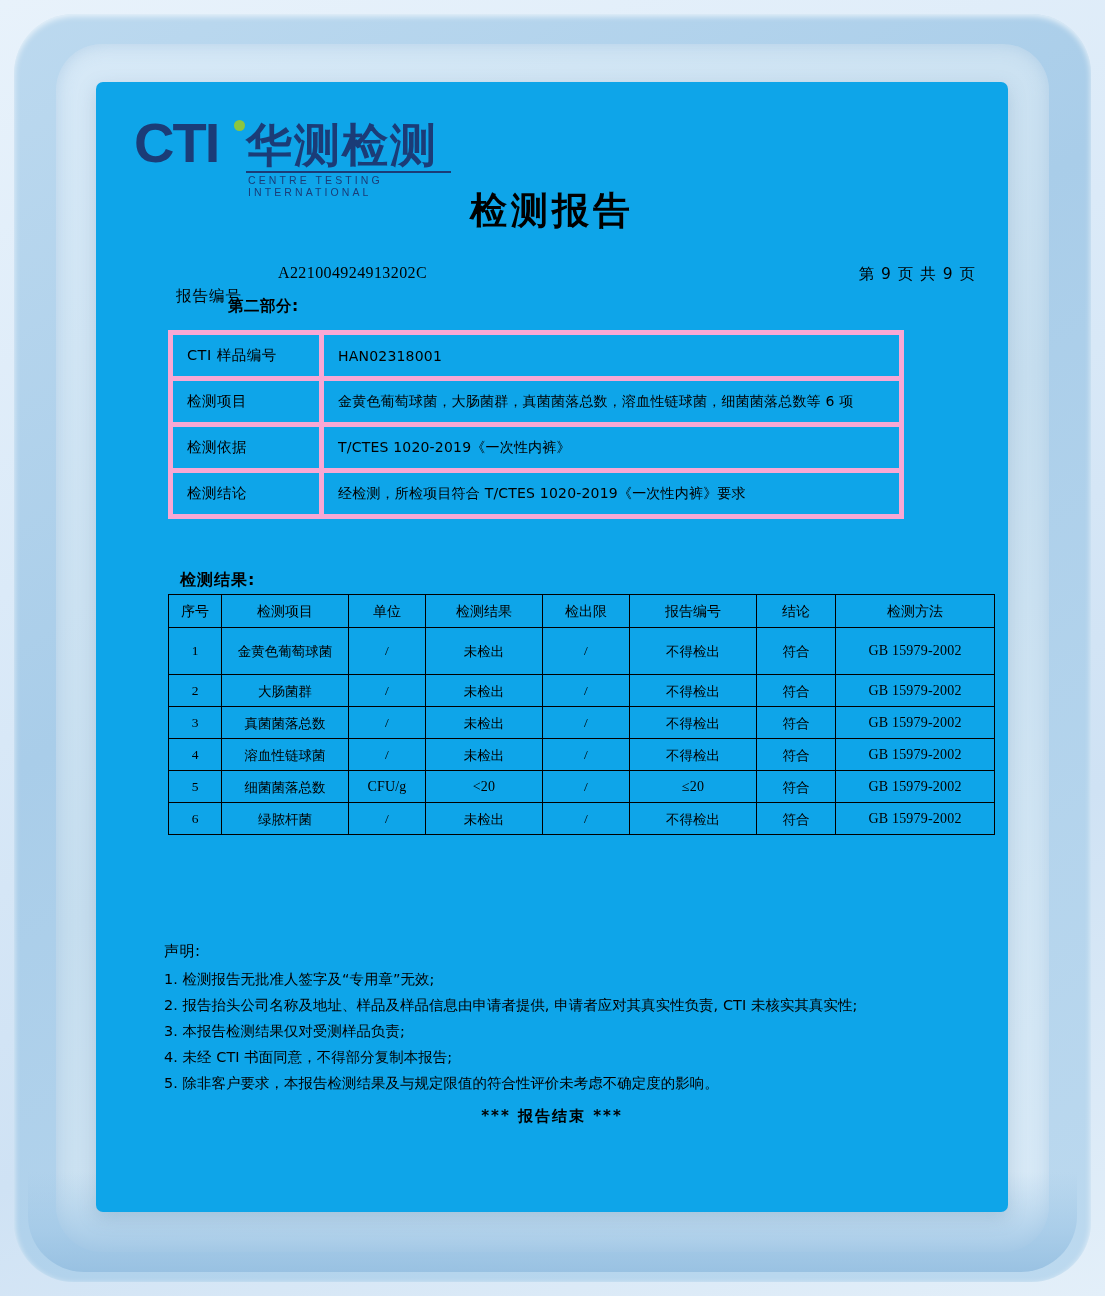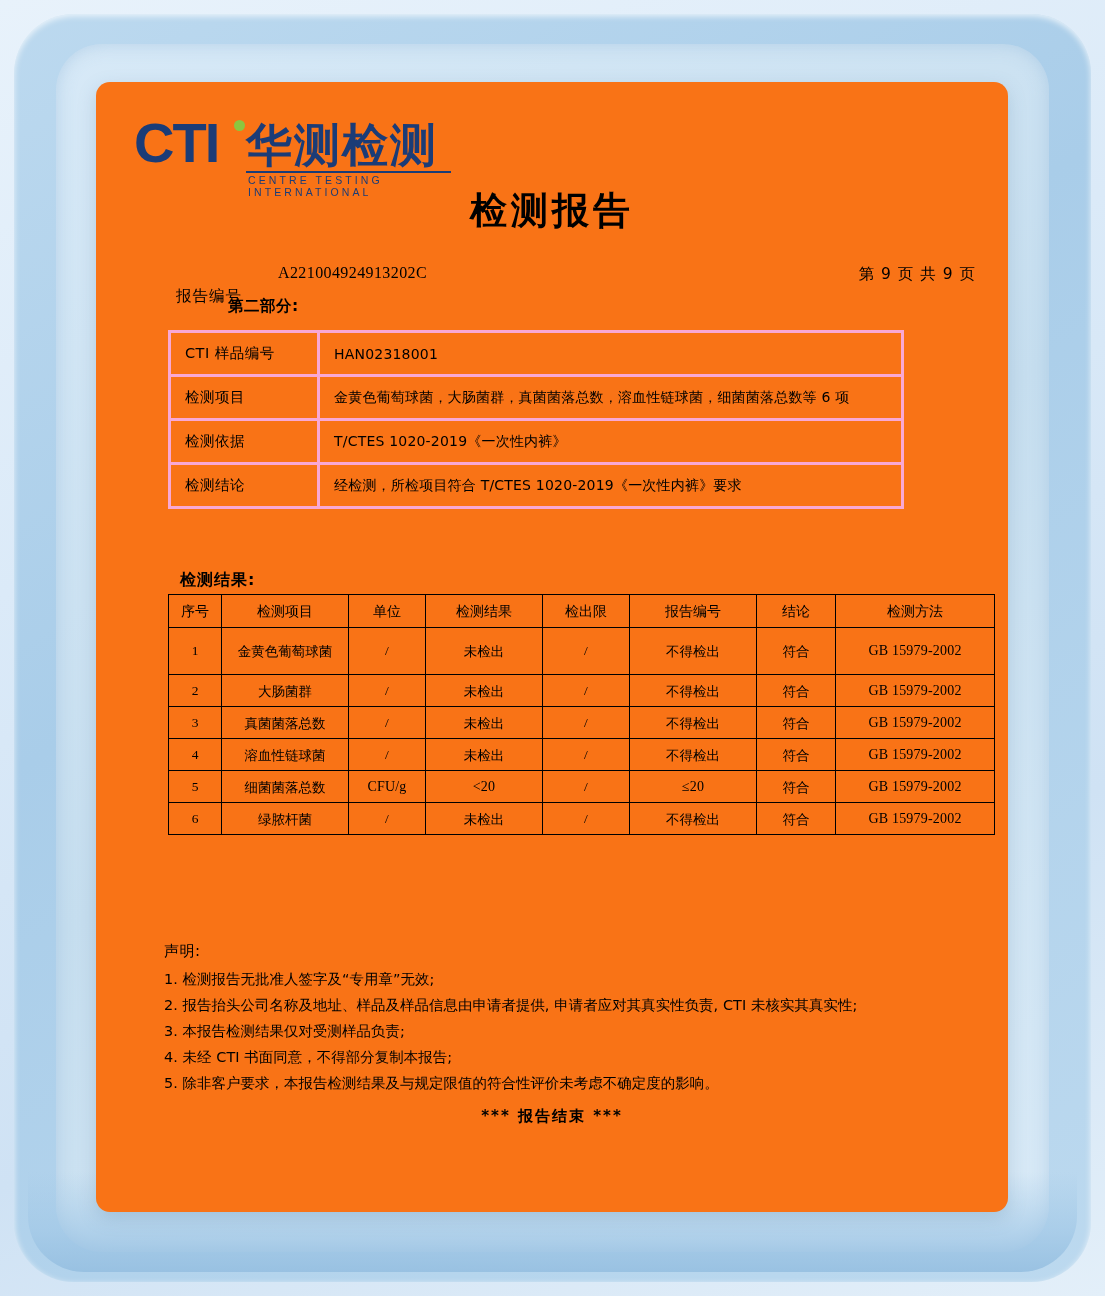--- a/index.html
+++ b/index.html
@@ -45,22 +45,22 @@
     border-radius: 0 0 56px 56px;
     background: linear-gradient(180deg, rgba(176,209,234,0.0) 0%, rgba(160,199,230,0.65) 60%, rgba(148,190,224,0.85) 100%);
   }
 
   
   .paper {
     position: absolute;
     left: 96px; top: 82px;
     width: 912px;
     height: 1130px;
-    background: #f97316;
-    border-radius: 14px;
+    background: #0ea5e9;
+    border-radius: 7px;
     box-shadow: 0 6px 18px rgba(90,130,165,0.25);
     overflow: hidden;
   }
   .paper-pad {
     position: absolute;
     left: 0; top: 0;
     width: 912px;
     height: 1130px;
   }
 
@@ -166,21 +166,21 @@
   table {
     border-collapse: collapse;
   }
   .info-table {
     position: absolute;
     left: 72px; top: 248px;
     width: 736px;
     table-layout: fixed;
   }
   .info-table td {
-    border: 3px solid #f9a8d4;
+    border: 5px solid #f9a8d4;
     height: 37px;
     padding: 2px 10px;
     font-family: "DejaVu Sans", sans-serif;
     font-size: 14.5px;
     color: #000;
     vertical-align: middle;
   }
   .info-table td.k {
     width: 122px;
     padding-left: 14px;

